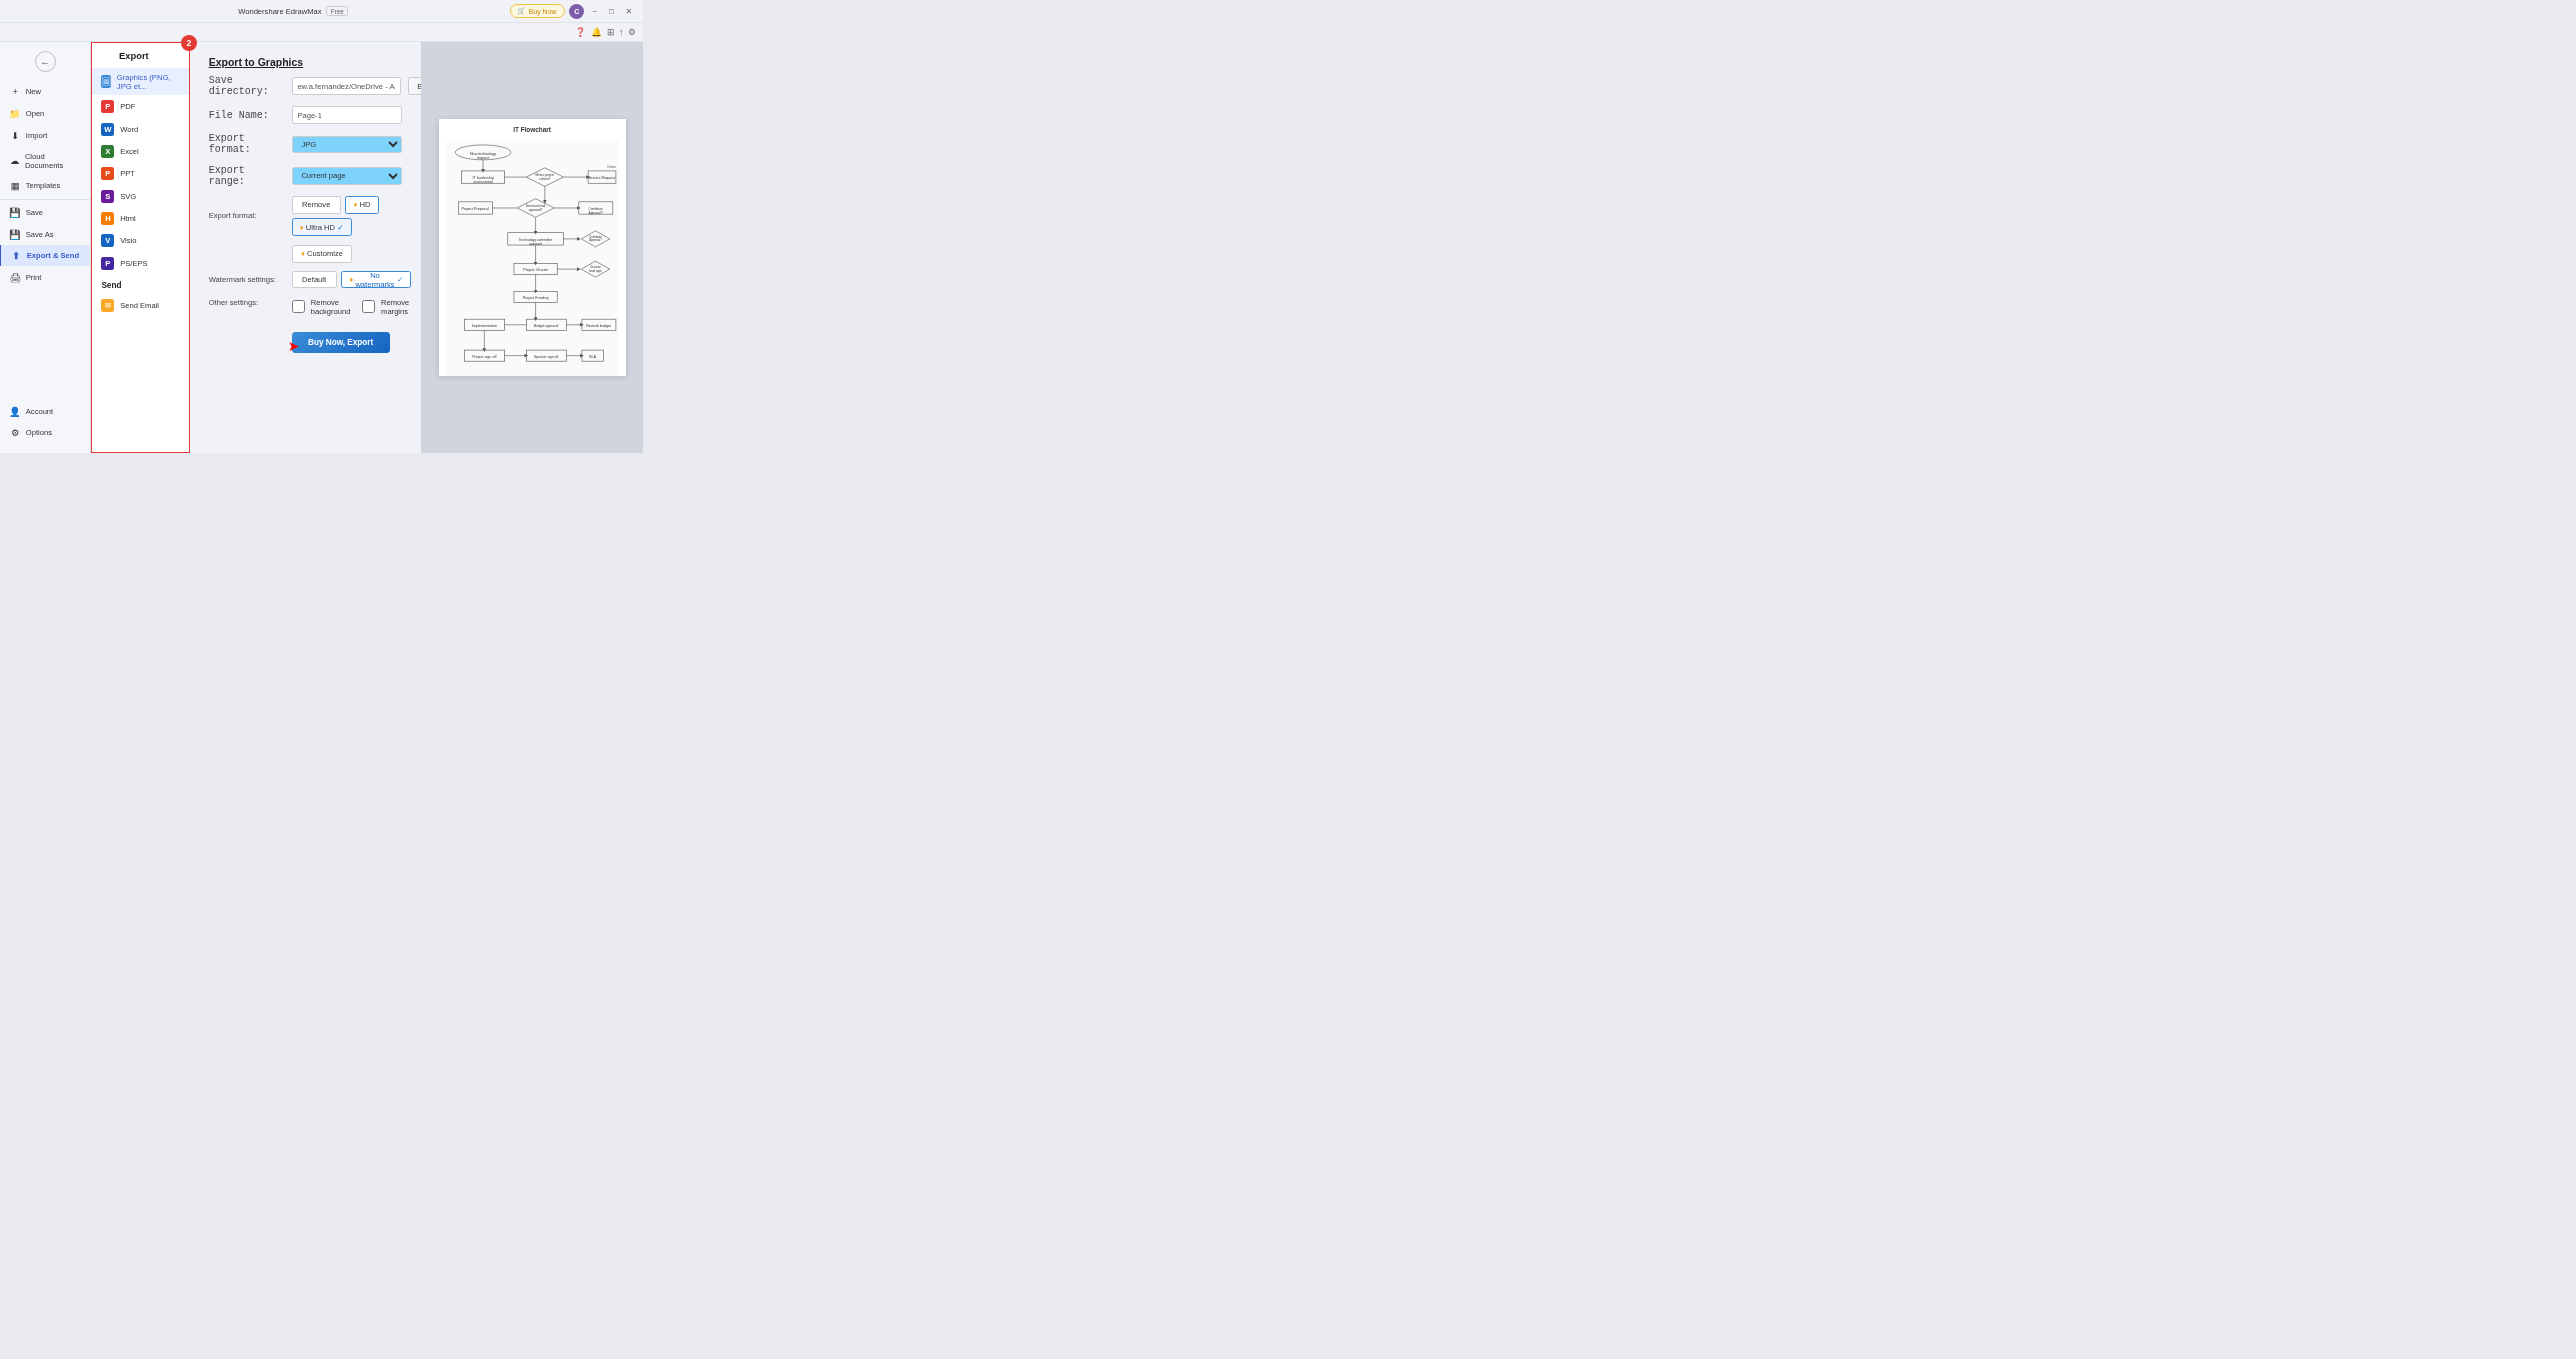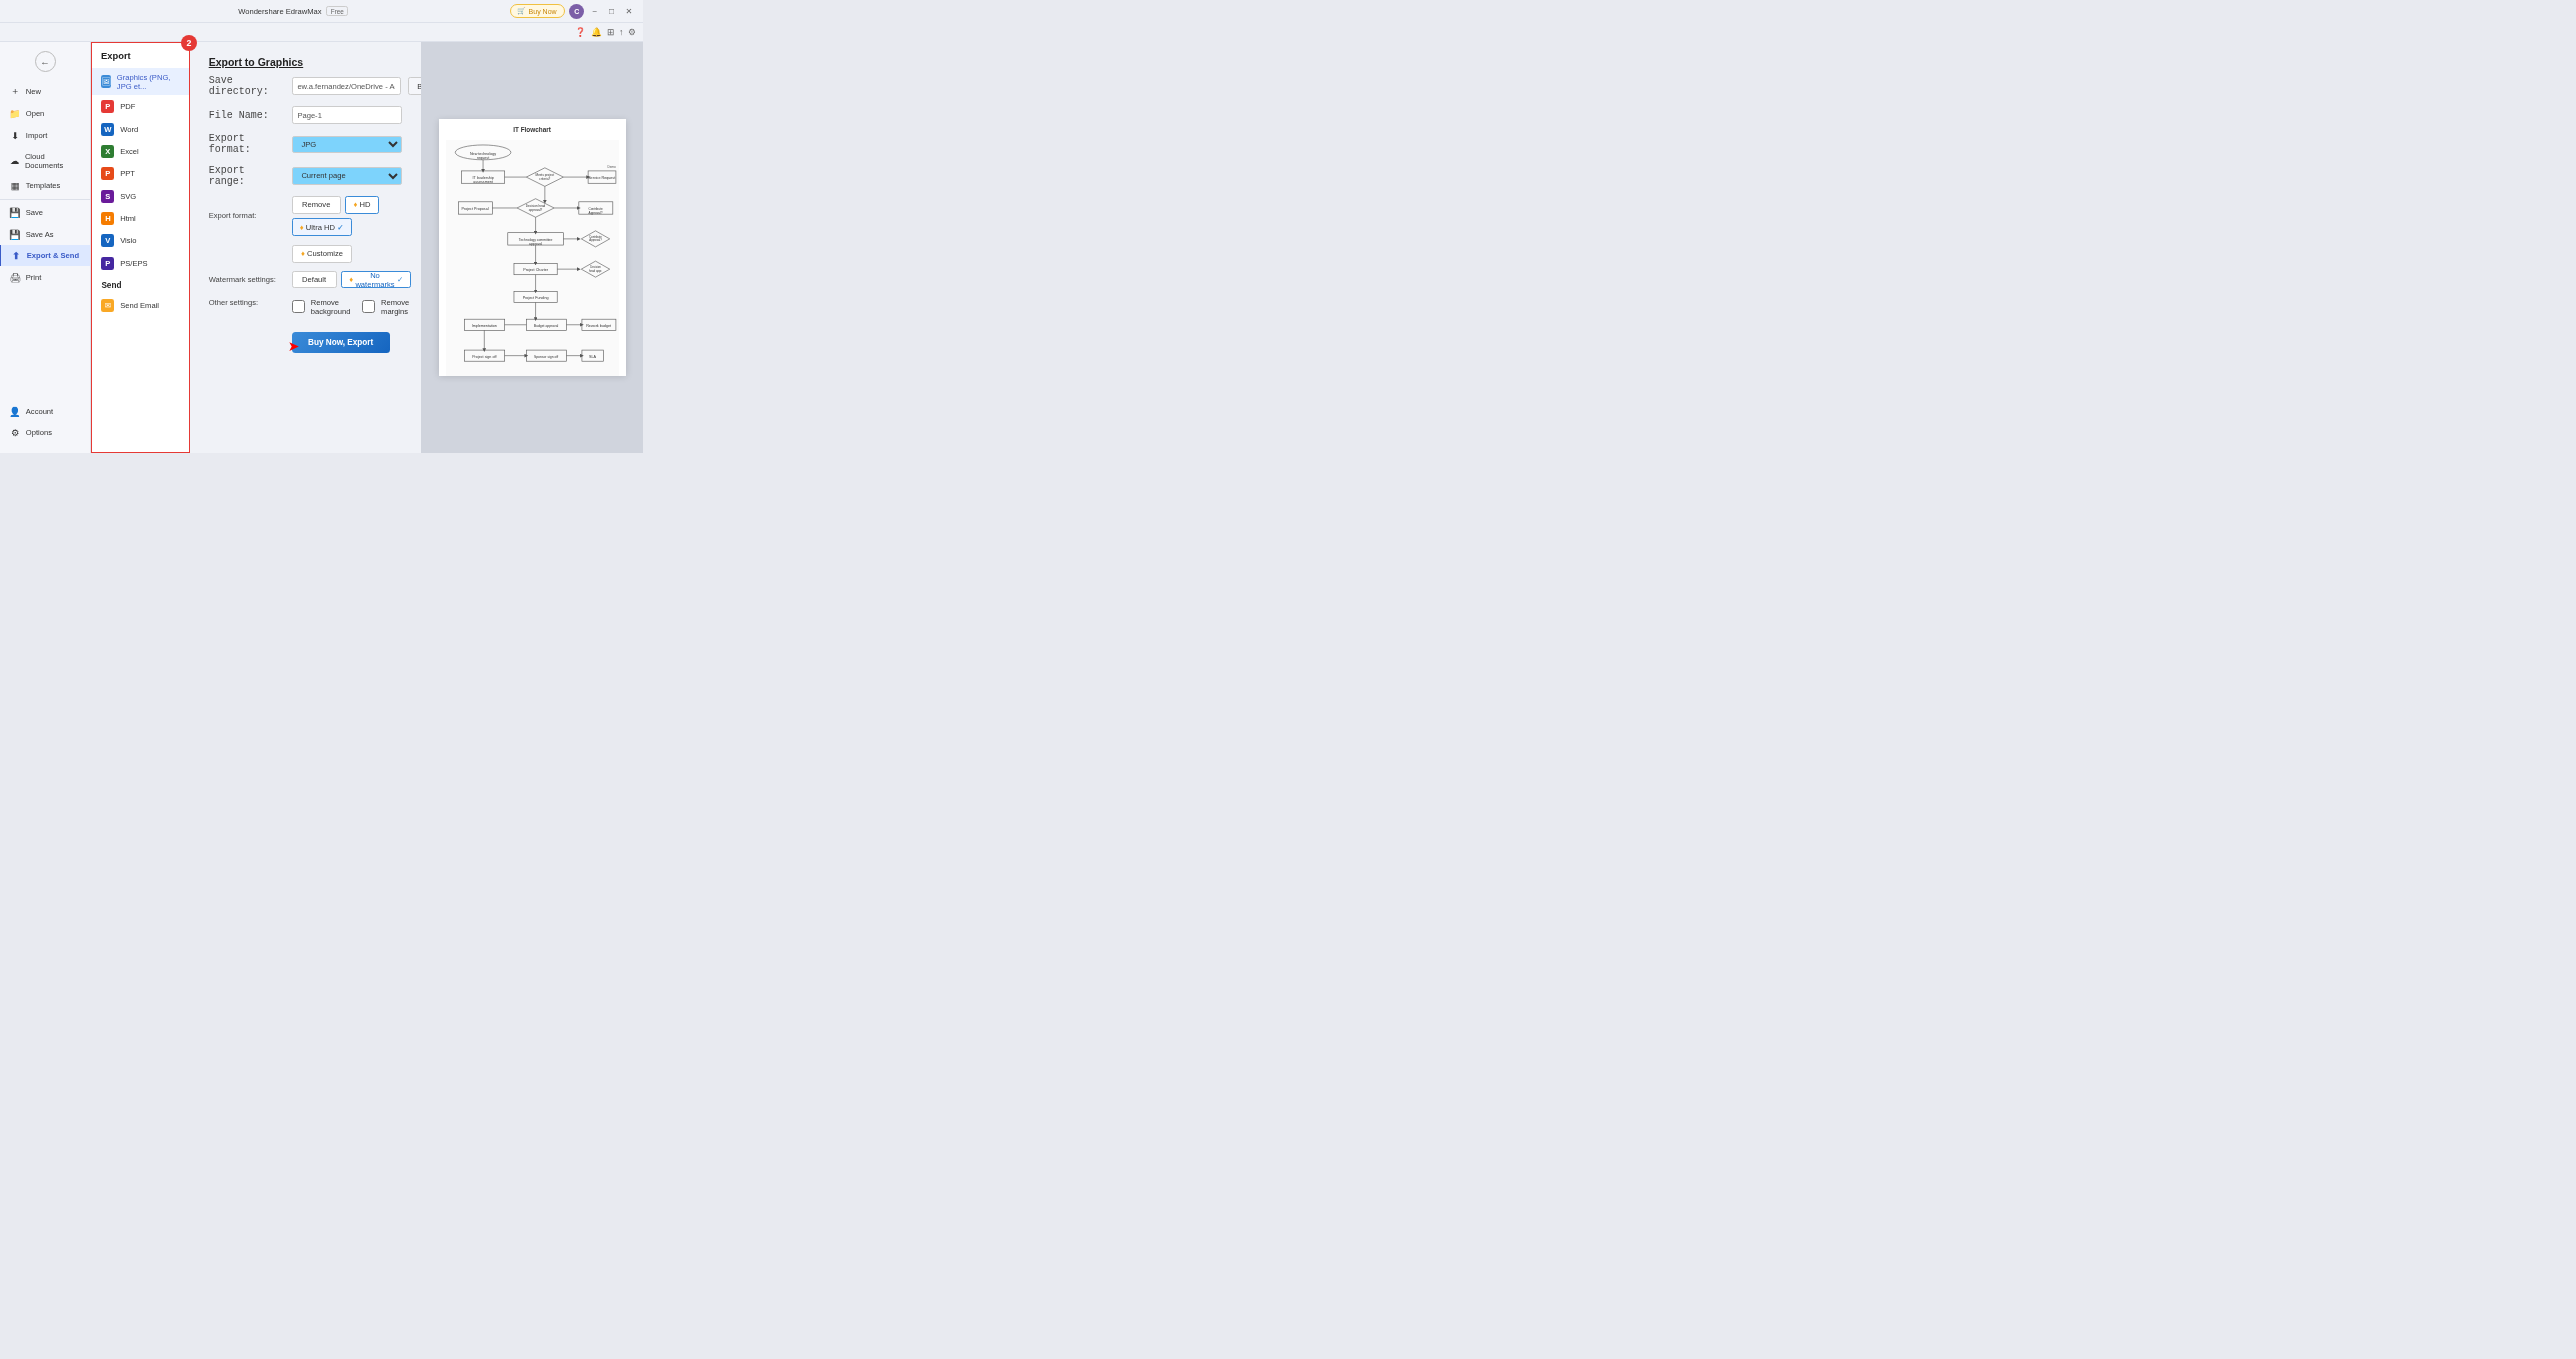--- a/index.html
+++ b/index.html
@@ -124,21 +124,21 @@
       background: #fff;
       border-right: 0.6px solid #dde1ea;
       padding: 7px 0;
       position: relative;
       border: 1.2px solid #e53935;
     }
     .export-panel-title {
       font-size: 9.4px;
       font-weight: 700;
       color: #222;
-      padding: 0 9px 7px;
+      padding: 0 27px 7px;
     }
     .export-item {
       display: flex;
       align-items: center;
       gap: 5.8px;
       padding: 4.7px 9.4px;
       cursor: pointer;
       color: #333;
       font-size: 7.6px;
     }

